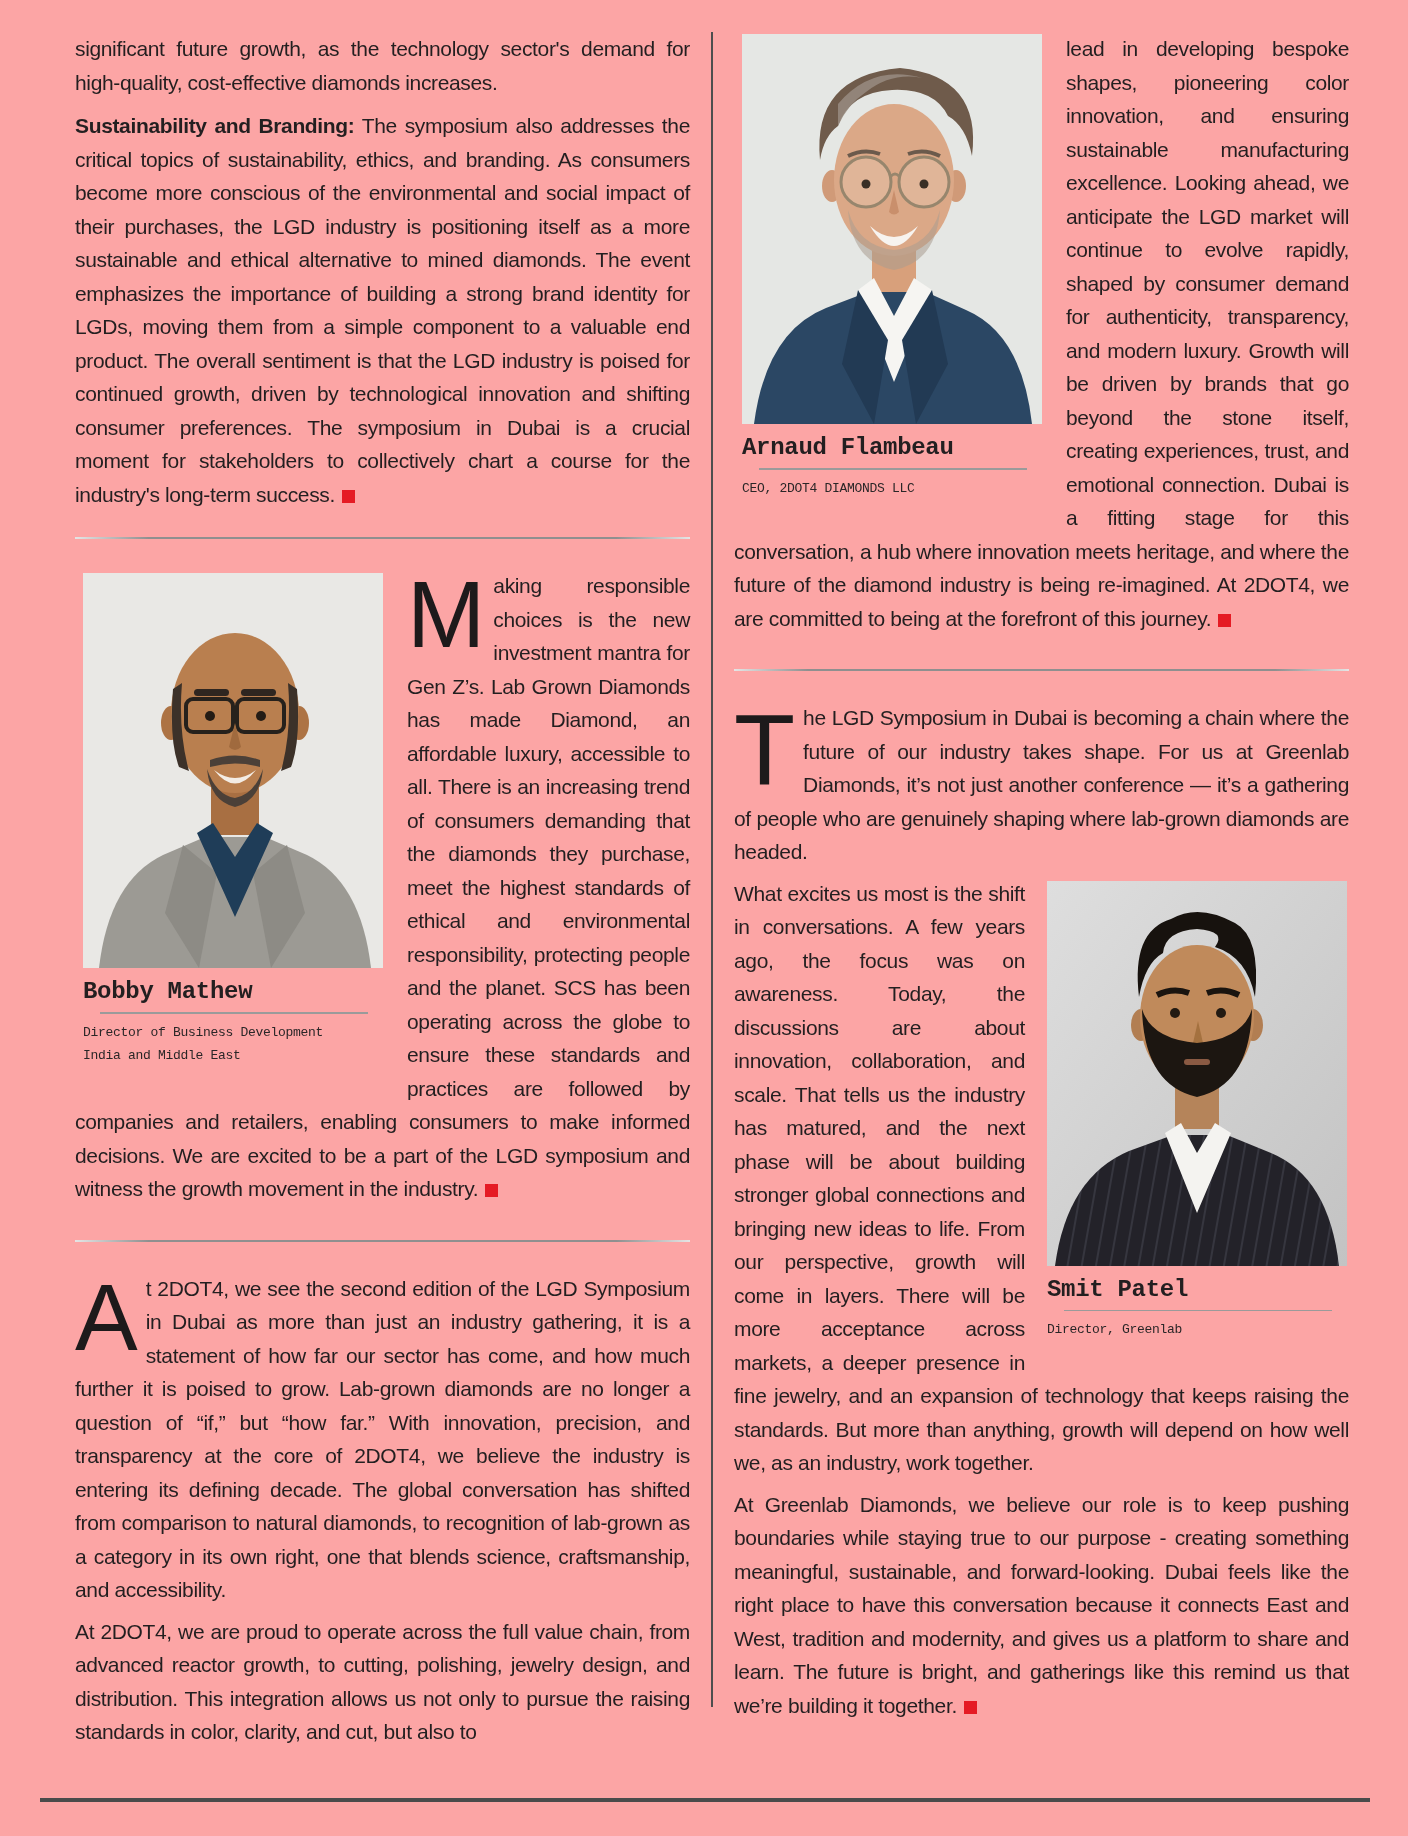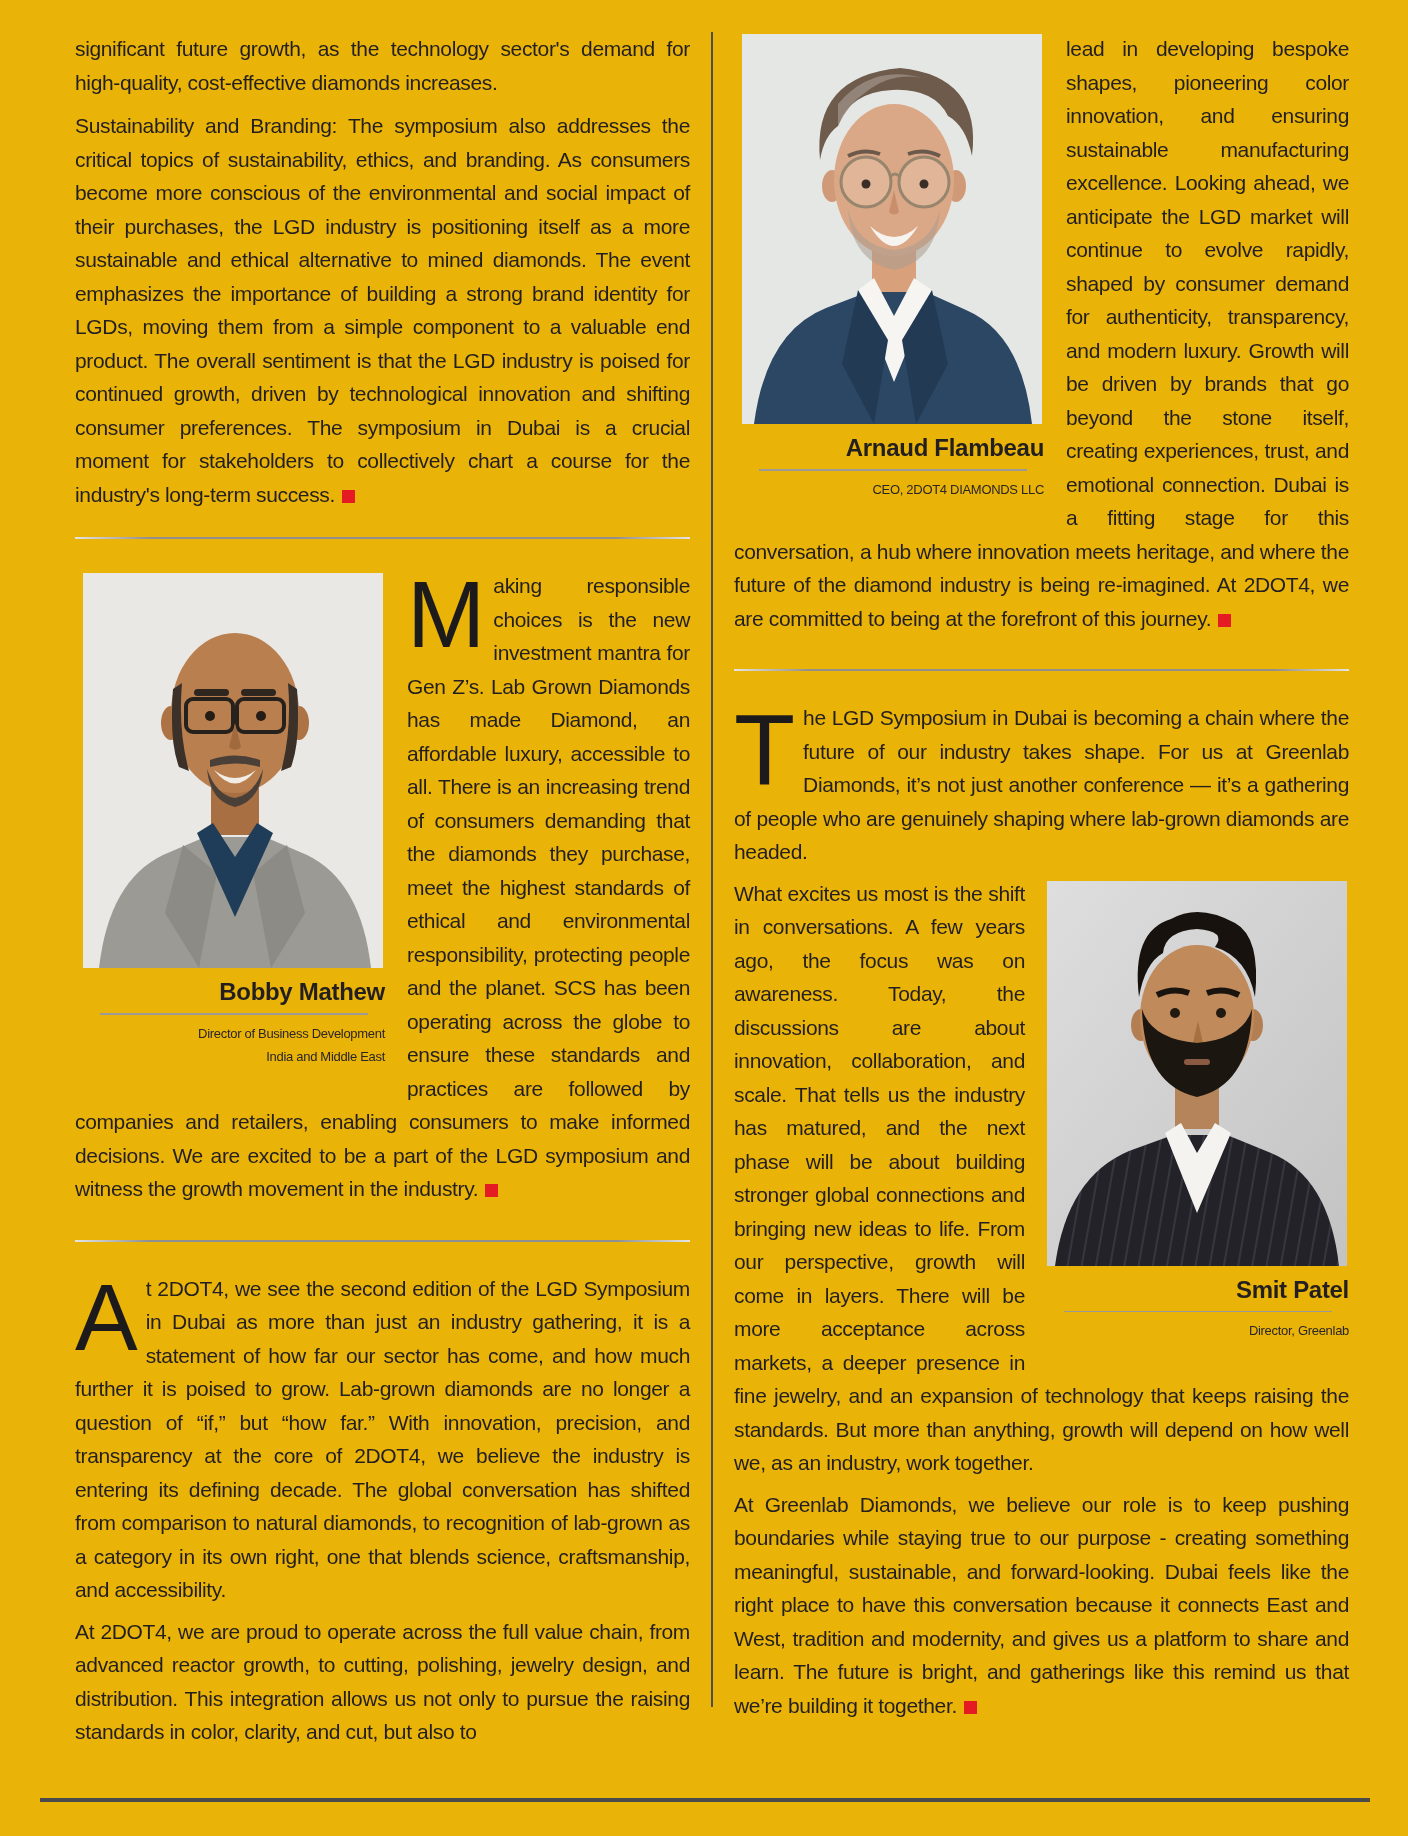--- a/index.html
+++ b/index.html
@@ -1,19 +1,19 @@
 <!DOCTYPE html>
 <html><head>
 <meta charset="utf-8">
 <style>
   html,body{margin:0;padding:0;background:#ffffff;}
   .page{
     position:relative;
     width:1408px;height:1836px;
-    background:#eab308;
+    background:#fca5a5;
     font-family:"Liberation Sans", sans-serif;
     color:#231f20;
     overflow:hidden;
   }
   .columns{
     display:flex;
     padding:32px 58px 0 75px;
   }
   .col{
     width:615px;
@@ -24,21 +24,21 @@
   }
   .col-gap{
     width:2px;
     height:1675px;
     background:#4d4d4d;
     margin:0 21px;
     flex:none;
   }
   p{margin:0 0 8px 0;}
   p.cont{margin-bottom:10px;}
-  b.lead{font-weight:normal;}
+  b.lead{font-weight:bold;}
   .rule{
     height:2px;
     margin:26px 0 30px 0;
     background:linear-gradient(to right,#e5e5e5,#8f8f8f 12%,#8f8f8f 88%,#e5e5e5);
   }
   .dropcap{
     float:left;
     font-size:94px;
     line-height:76px;
     padding:8px 10px 0 0;
@@ -60,24 +60,25 @@
   }
   .fig.fl{float:left;margin:4px 22px 6px 8px;}
   .fig.fr{float:right;margin:4px 0 6px 22px;}
   .fig.top{margin-top:2px;}
   .photo-frame{
     width:300px;
     background:#e8e8e6;
     line-height:0;
   }
   figcaption{
-    text-align:right;
+    text-align:left;
     margin-top:10px;
     line-height:normal;
     letter-spacing:0;
+    font-family:Liberation Mono, monospace;
   }
   .cap-name{
     font-weight:bold;
     font-size:24px;
     color:#231f20;
     letter-spacing:-0.3px;
   }
   .cap-rule{
     height:1.5px;
     background:#9a9a9a;

